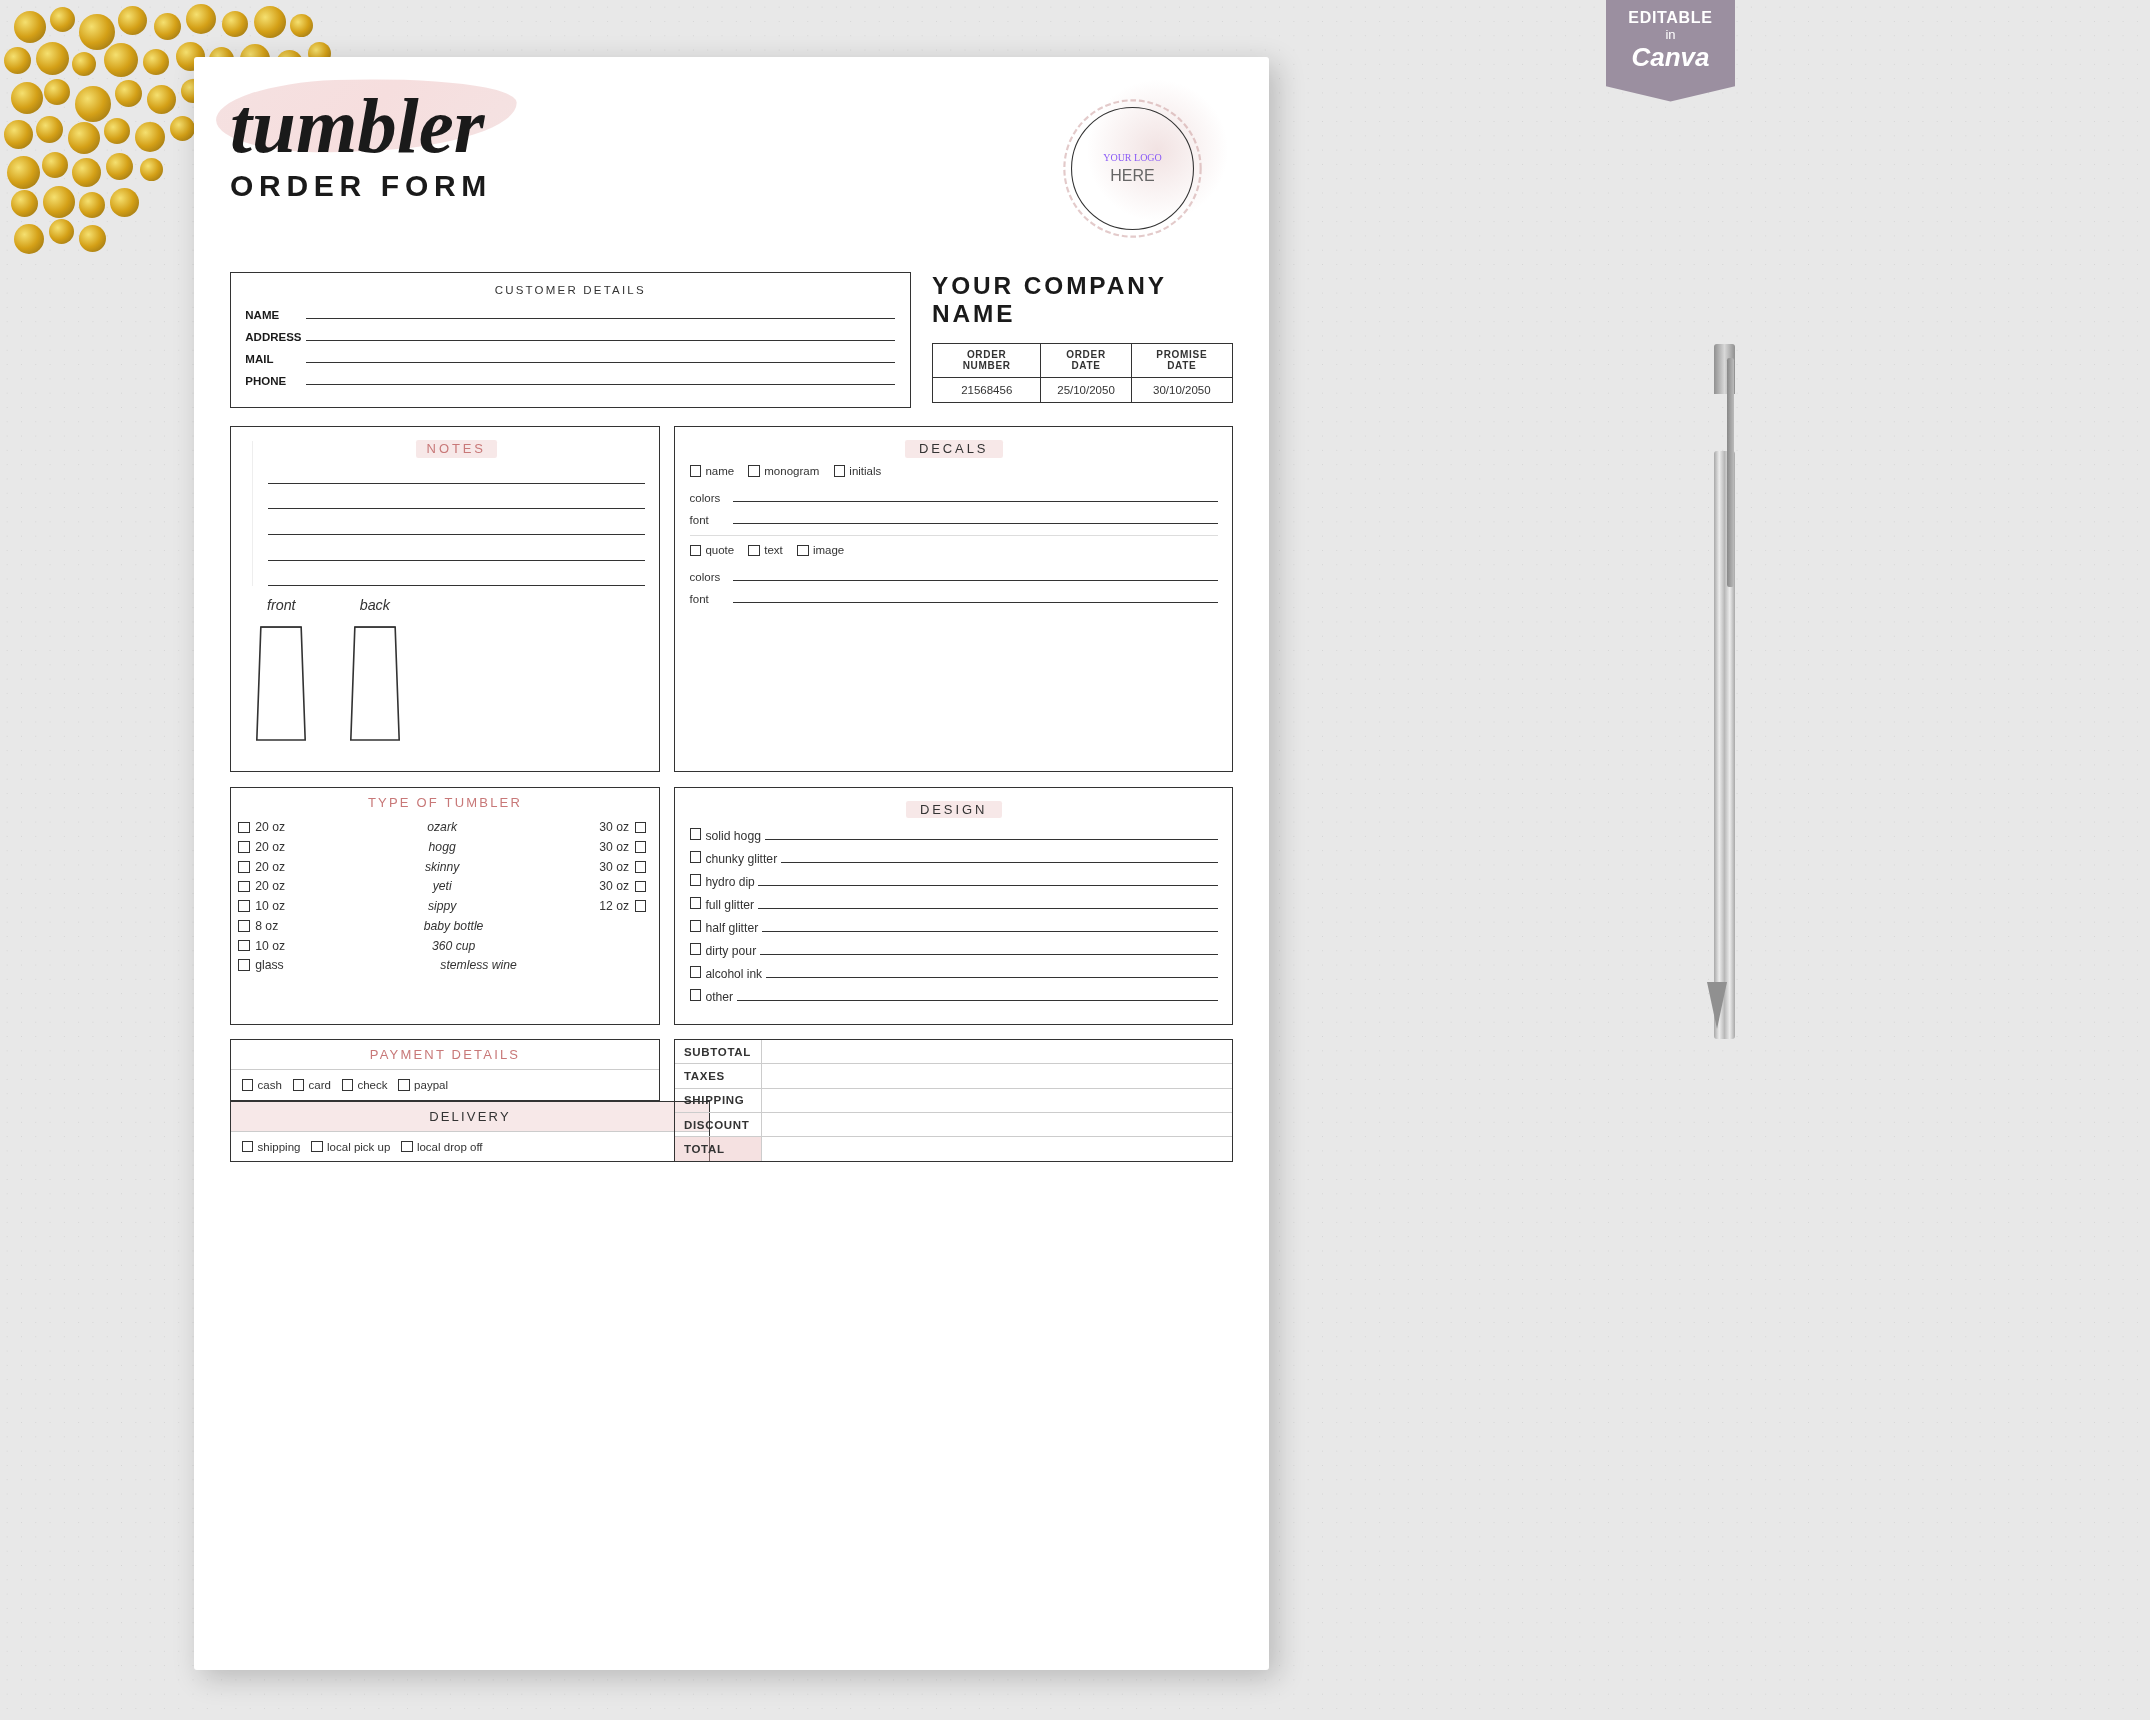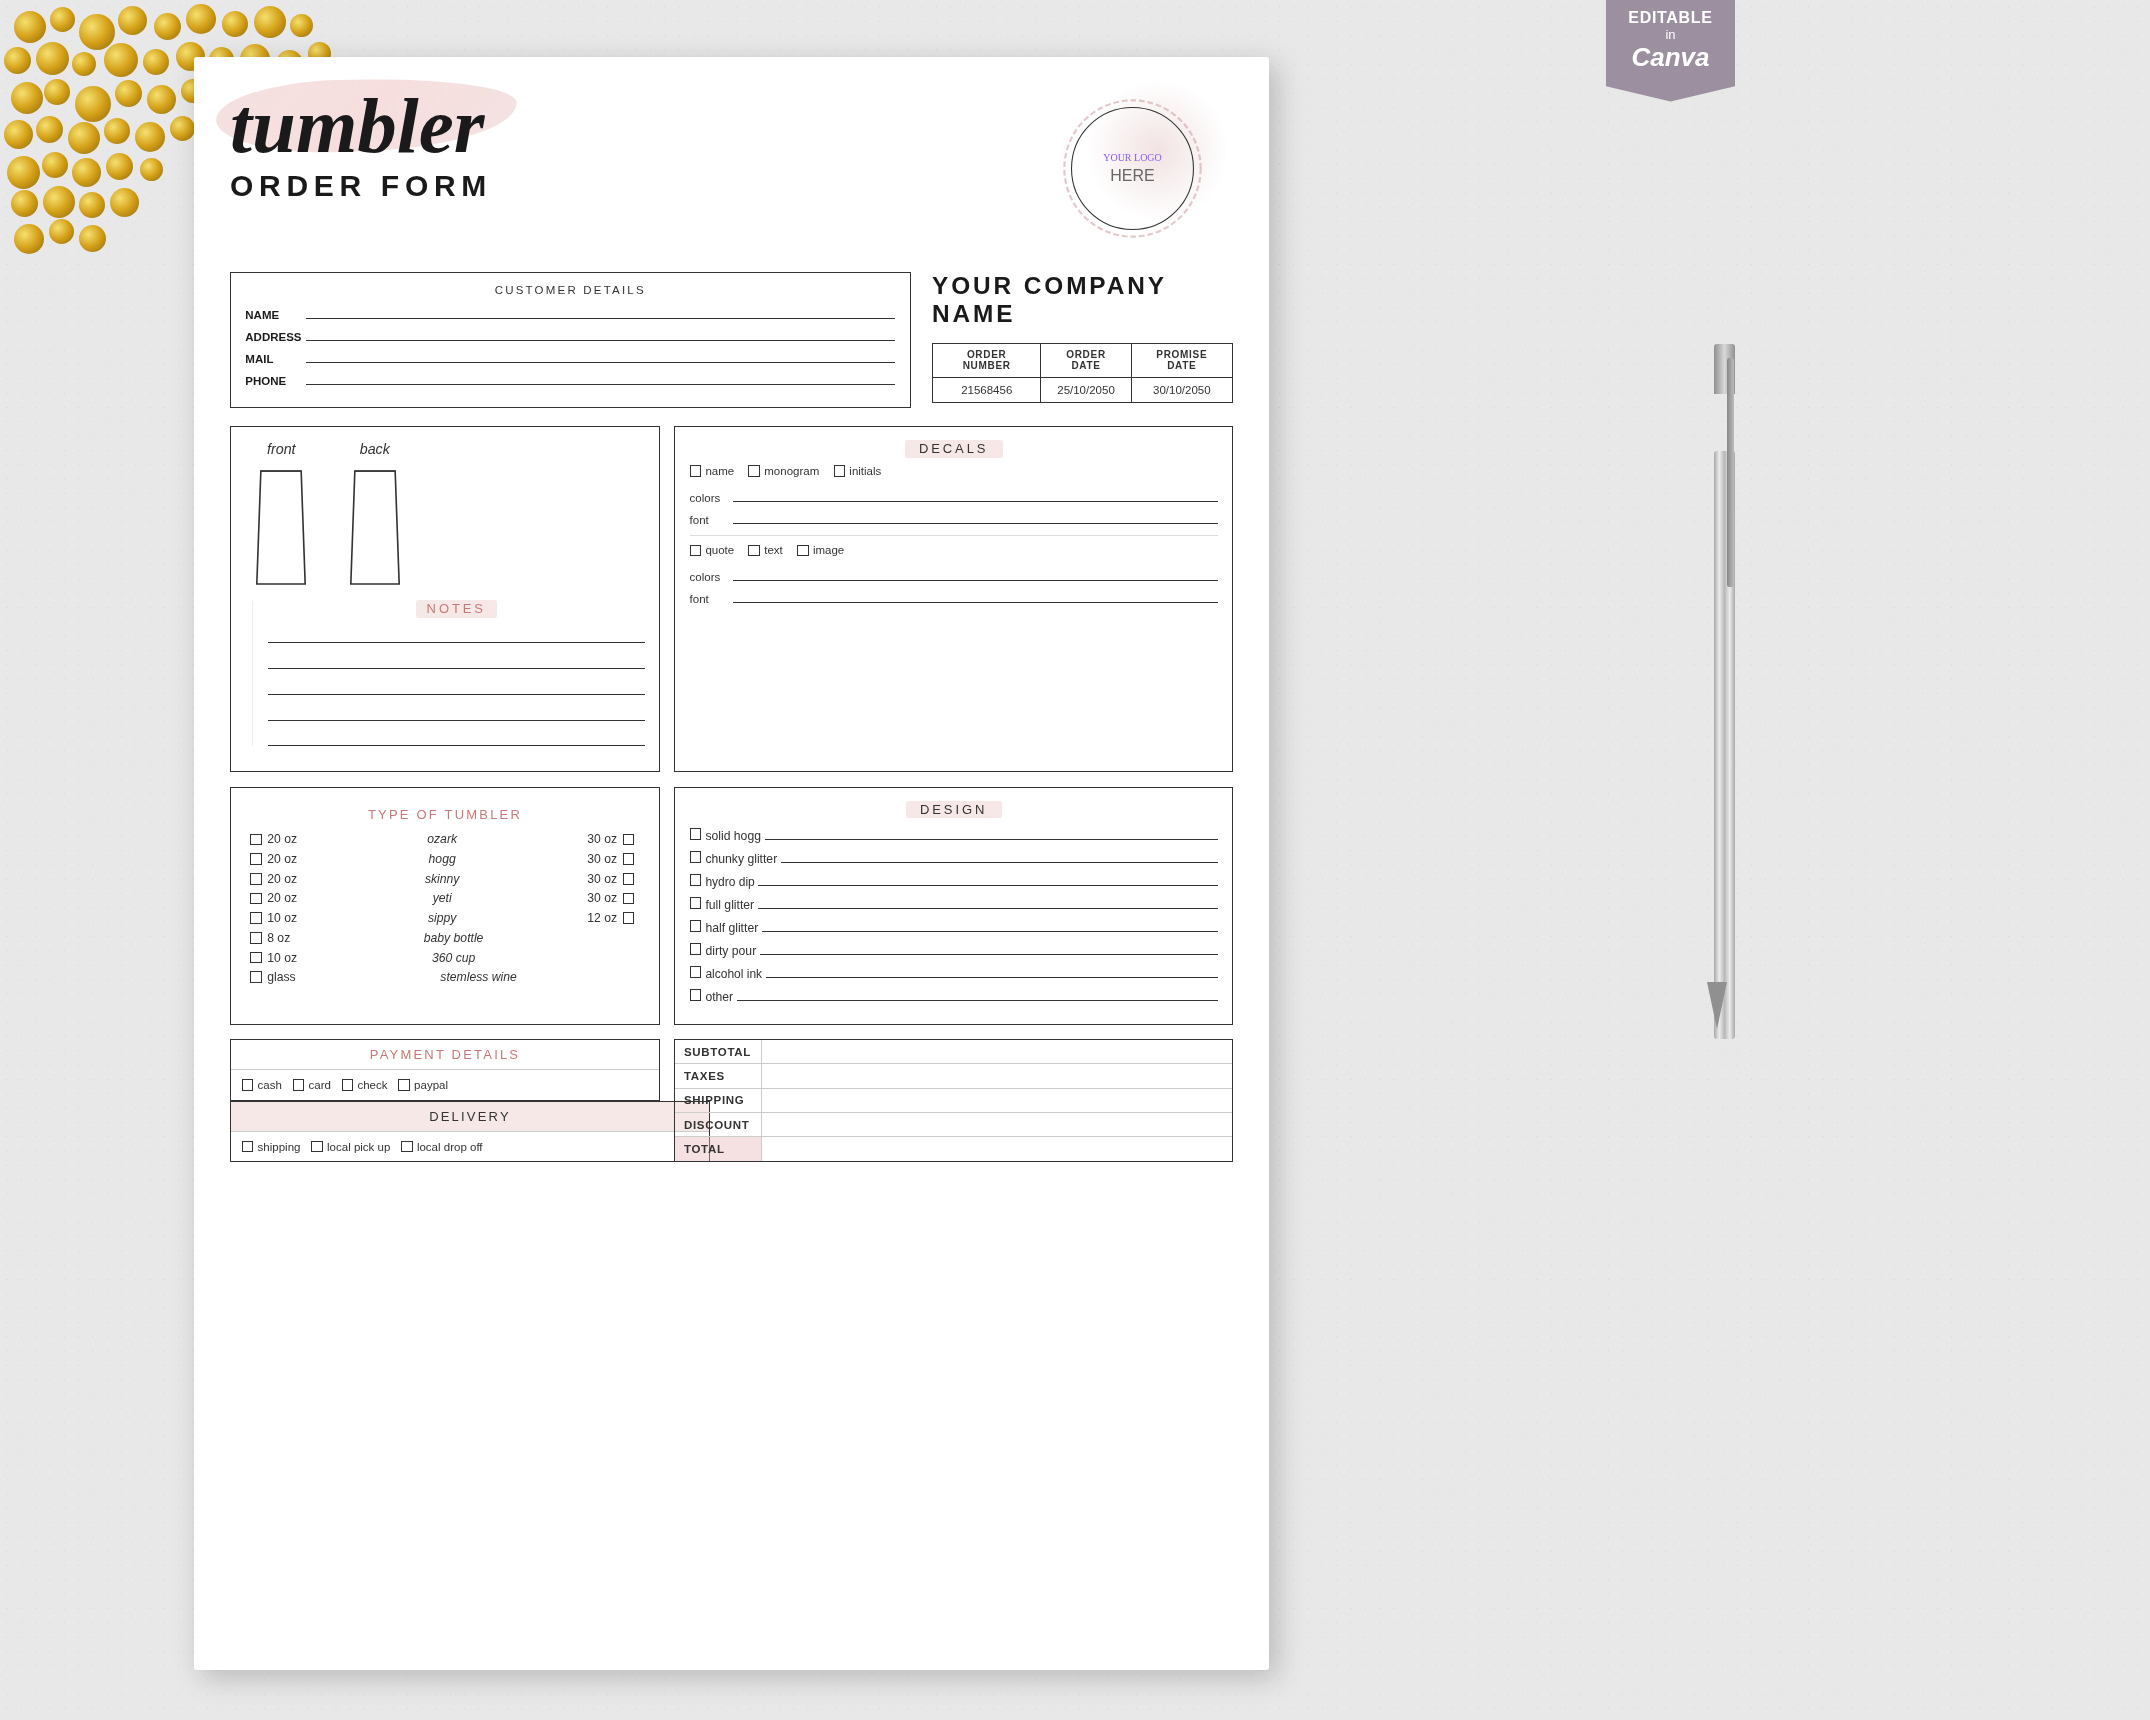--- a/index.html
+++ b/index.html
@@ -331,21 +331,21 @@
     
     .bottom-row {
       display: flex;
       gap: 14.3px;
       margin-bottom: 14.3px;
     }
 
     
     .tumbler-type-panel {
       border: 0.7px solid #333;
-      padding: 19px;
+      padding: 7px;
       width: 430px;
       flex-shrink: 0;
     }
 
     .panel-header-pink {
       text-align: center;
       font-size: 13px;
       letter-spacing: 2.2px;
       color: #c87878;
       margin-bottom: 10.8px;
@@ -633,46 +633,46 @@
             <td>30/10/2050</td>
           </tr>
         </tbody>
       </table>
     </div>
   </div>
 
   <div class="main-content-row">
 
     <div class="tumbler-panel">
+      <div style="border-left:0.7px solid #eee;padding-left:14.3px;margin-left:7.2px;margin-bottom:10.8px;">
+        <div style="text-align:center;font-size:13px;letter-spacing:2.9px;color:#c87878;margin-bottom:7.2px;position:relative;">
+          <span style="background:rgba(230,180,180,0.3);padding:1.4px 10.8px;border-radius:2.2px;">NOTES</span>
+        </div>
+        <div class="notes-line"></div>
+        <div class="notes-line"></div>
+        <div class="notes-line"></div>
+        <div class="notes-line"></div>
+        <div class="notes-line"></div>
+      </div>
+
       <div style="display:flex;gap:21.5px;margin-bottom:7.2px;">
         <div class="tumbler-item">
           <div class="tumbler-label">front</div>
           <svg class="tumbler-svg" viewBox="0 0 80 160">
             <path d="M15,10 L10,150 L70,150 L65,10 Z" fill="white" stroke="#333" stroke-width="2"></path>
             <line x1="15" y1="10" x2="65" y2="10" stroke="#333" stroke-width="1.5"></line>
           </svg>
         </div>
         <div class="tumbler-item">
           <div class="tumbler-label">back</div>
           <svg class="tumbler-svg" viewBox="0 0 80 160">
             <path d="M15,10 L10,150 L70,150 L65,10 Z" fill="white" stroke="#333" stroke-width="2"></path>
             <line x1="15" y1="10" x2="65" y2="10" stroke="#333" stroke-width="1.5"></line>
           </svg>
         </div>
-      </div>
-
-      <div style="border-left:0.7px solid #eee;padding-left:14.3px;margin-left:7.2px;margin-bottom:10.8px;">
-        <div style="text-align:center;font-size:13px;letter-spacing:2.9px;color:#c87878;margin-bottom:7.2px;position:relative;">
-          <span style="background:rgba(230,180,180,0.3);padding:1.4px 10.8px;border-radius:2.2px;">NOTES</span>
-        </div>
-        <div class="notes-line"></div>
-        <div class="notes-line"></div>
-        <div class="notes-line"></div>
-        <div class="notes-line"></div>
-        <div class="notes-line"></div>
       </div>
 
     </div>
 
     <div class="decals-panel">
       <div class="decals-header">
         <span style="background:rgba(230,180,180,0.3);padding:1.4px 14.3px;border-radius:2.2px;">DECALS</span>
       </div>
 
       <div class="decal-checkboxes">

